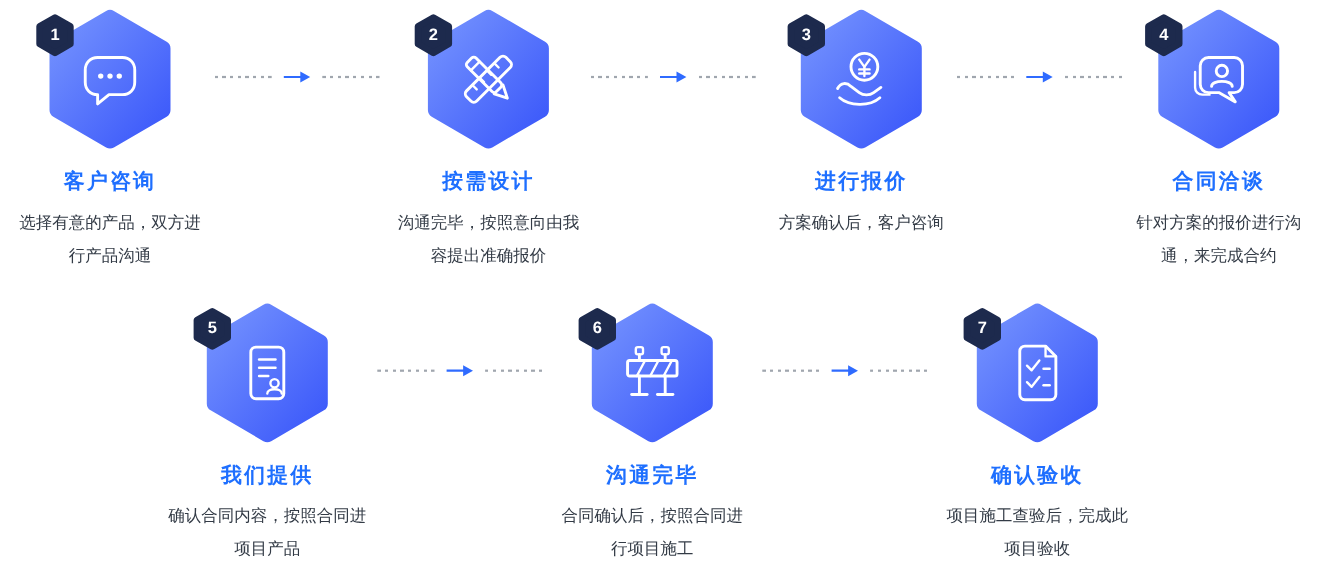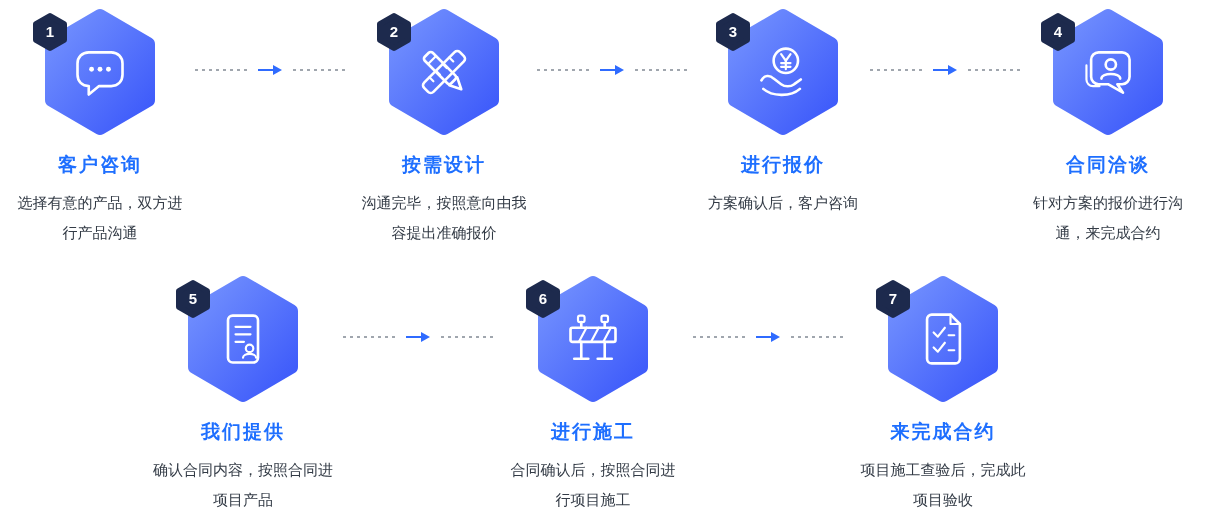--- a/index.html
+++ b/index.html
@@ -233,21 +233,21 @@
         <line x1="12" y1="53" x2="27" y2="53"></line>
         <line x1="37" y1="53" x2="52" y2="53"></line>
       </svg>
       <div class="badge">
         <svg viewBox="0 0 36 40">
           <polygon points="18,4 32,12 32,28 18,36 4,28 4,12" fill="#1D2A4D" stroke="#1D2A4D" stroke-width="6" stroke-linejoin="round"></polygon>
         </svg>
         <span class="badge-num">6</span>
       </div>
     </div>
-    <div class="title">进行施工</div>
+    <div class="title">沟通完毕</div>
     <div class="desc">
       <div>合同确认后，按照合同进</div>
       <div>行项目施工</div>
     </div>
   </div>
 
   <div class="connector" style="left:693px;top:330px">
     <span class="dash"></span>
     <svg class="arrow" viewBox="0 0 26 14">
       <line x1="1" y1="7" x2="17" y2="7" stroke="#2F6BFF" stroke-width="2"></line>
@@ -269,20 +269,20 @@
         <path class="thin" d="M22 41 l4.5 4.5 L34 36"></path>
         <line class="thin" x1="38" y1="44" x2="44" y2="44"></line>
       </svg>
       <div class="badge">
         <svg viewBox="0 0 36 40">
           <polygon points="18,4 32,12 32,28 18,36 4,28 4,12" fill="#1D2A4D" stroke="#1D2A4D" stroke-width="6" stroke-linejoin="round"></polygon>
         </svg>
         <span class="badge-num">7</span>
       </div>
     </div>
-    <div class="title">来完成合约</div>
+    <div class="title">确认验收</div>
     <div class="desc">
       <div>项目施工查验后，完成此</div>
       <div>项目验收</div>
     </div>
   </div>
 
 </div>
 
 </body></html>

